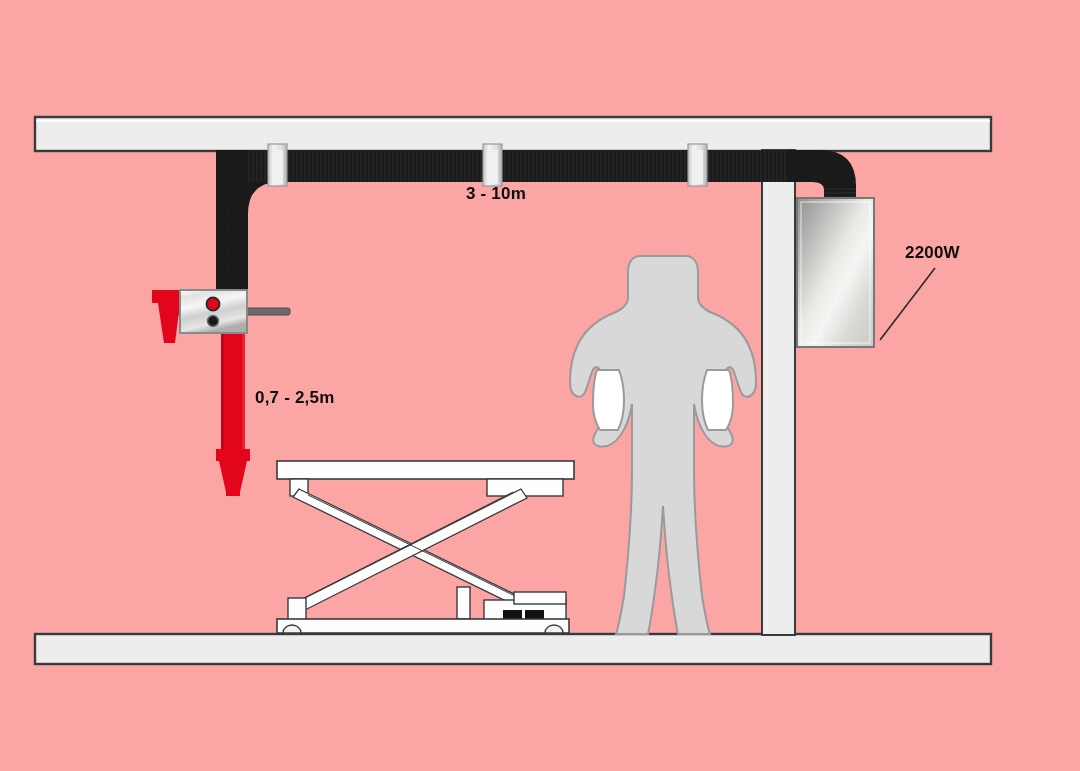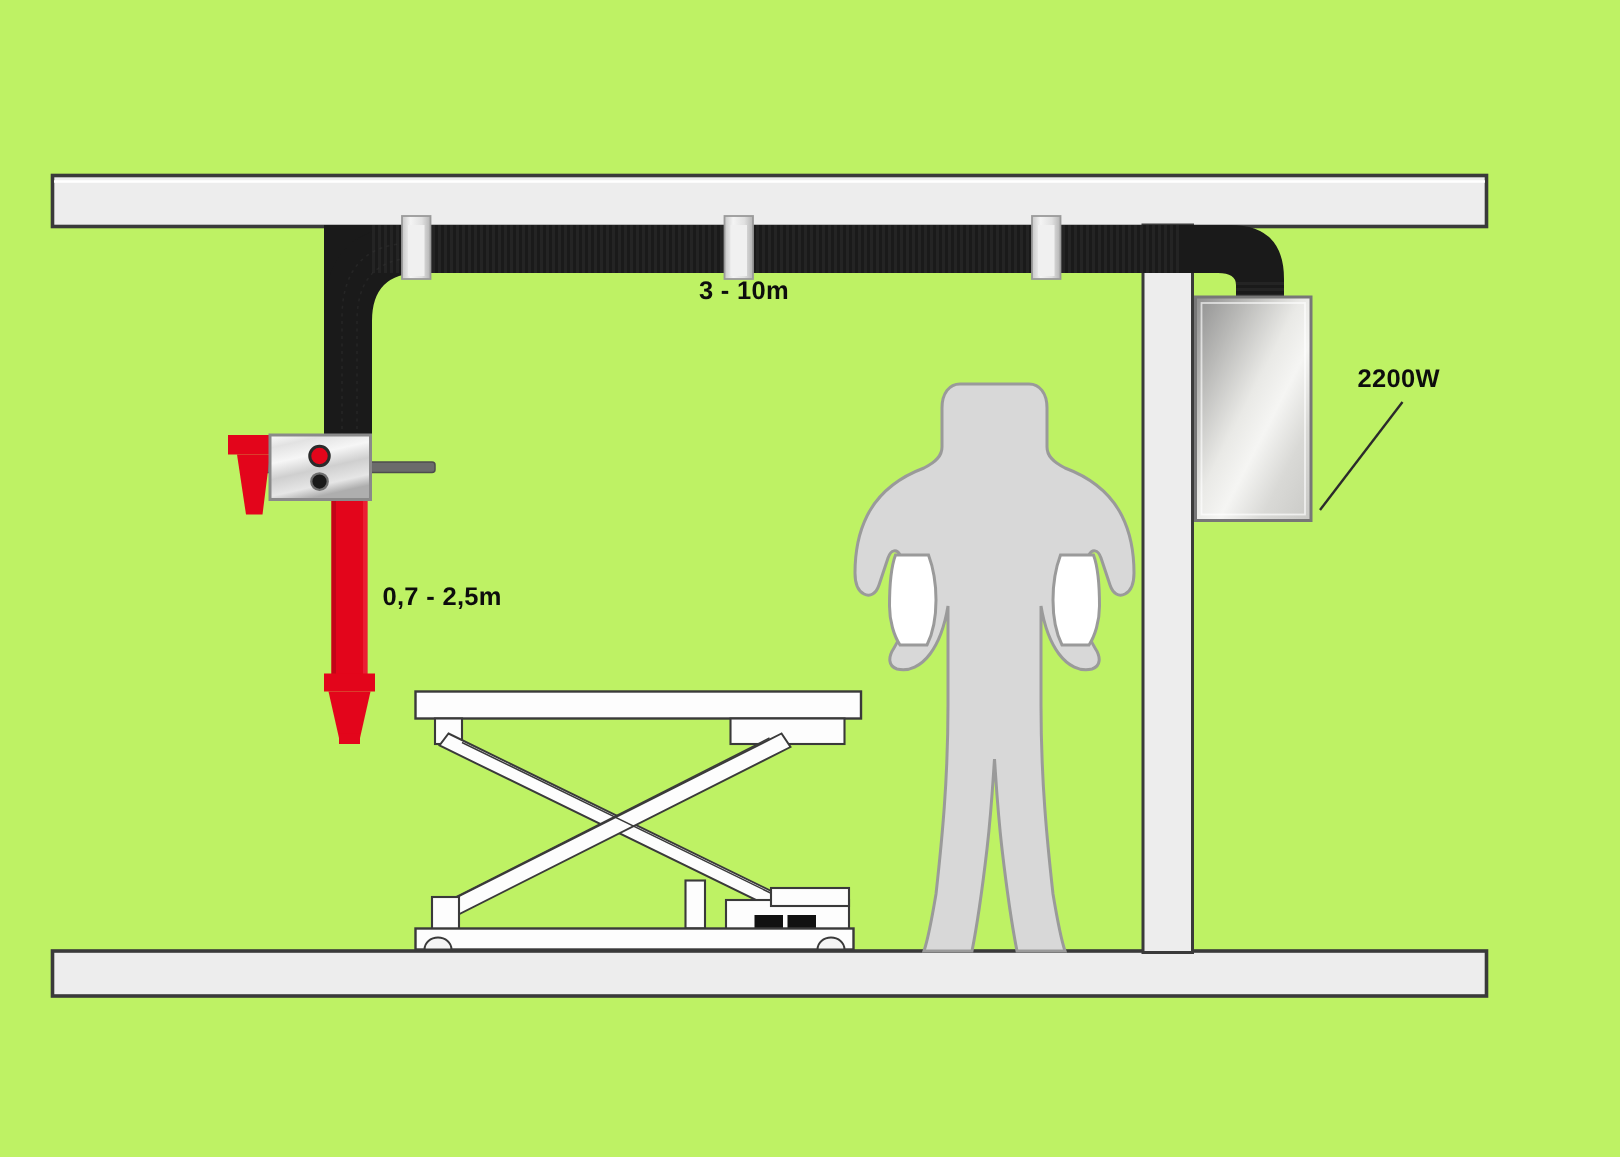--- a/index.html
+++ b/index.html
@@ -10,21 +10,21 @@
   body {
     width: 1080px;
     height: 771px;
     font-family: "Liberation Sans", sans-serif;
     overflow: hidden;
   }
   #diagram-root {
     position: relative;
     width: 1080px;
     height: 771px;
-    background: #bef264;
+    background: #fca5a5;
   }
   svg#scene {
     display: block;
     width: 1080px;
     height: 771px;
   }
   .dim-label {
     font-family: "Liberation Sans", sans-serif;
     font-weight: bold;
     font-size: 17px;

